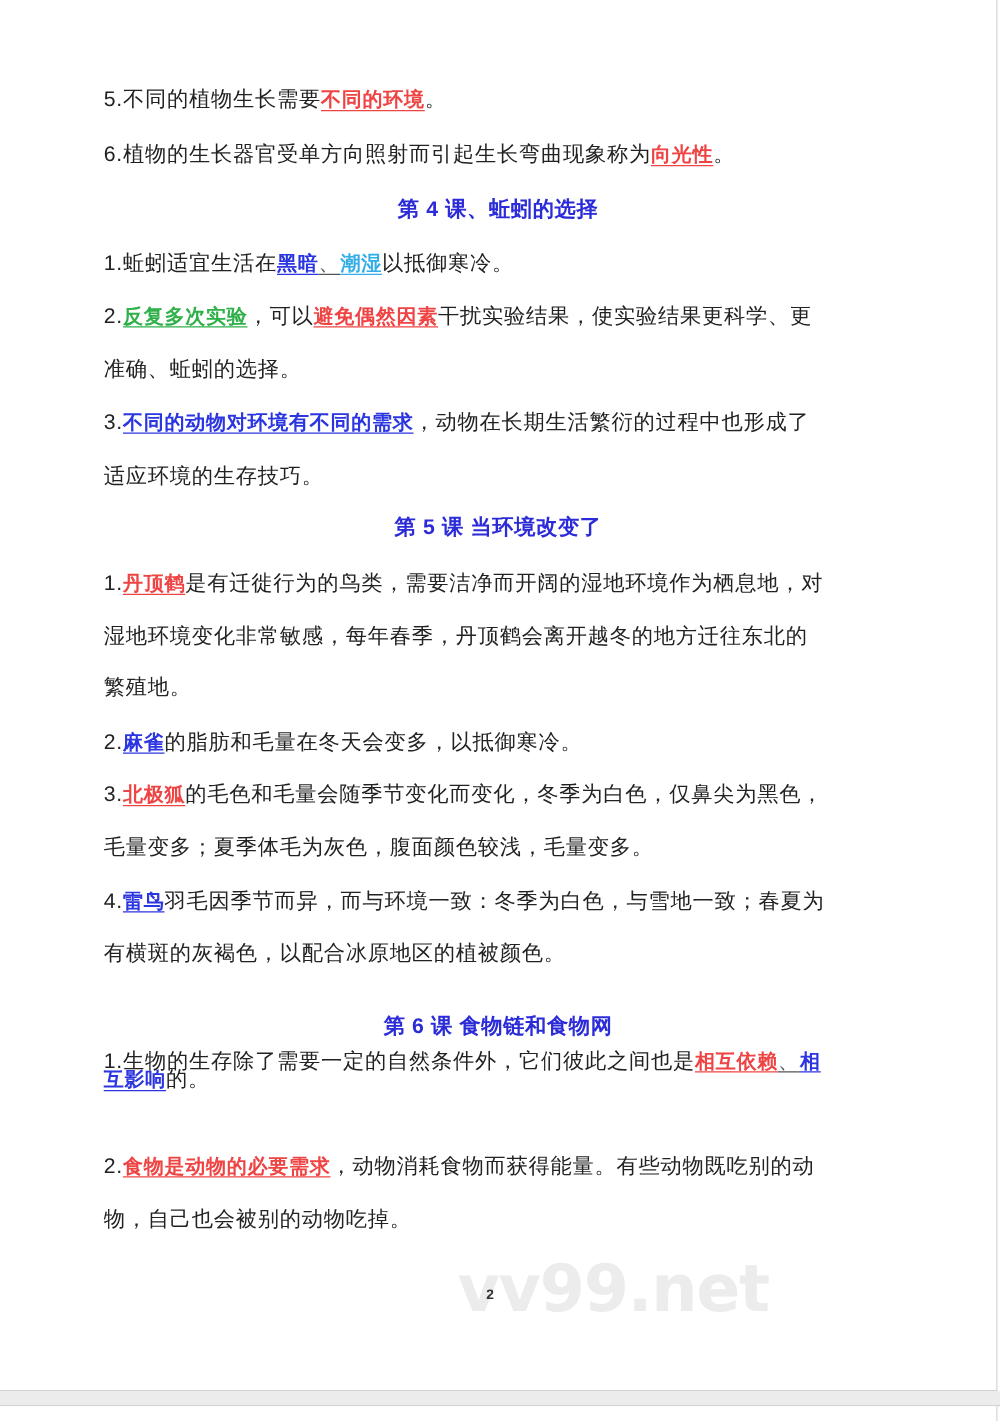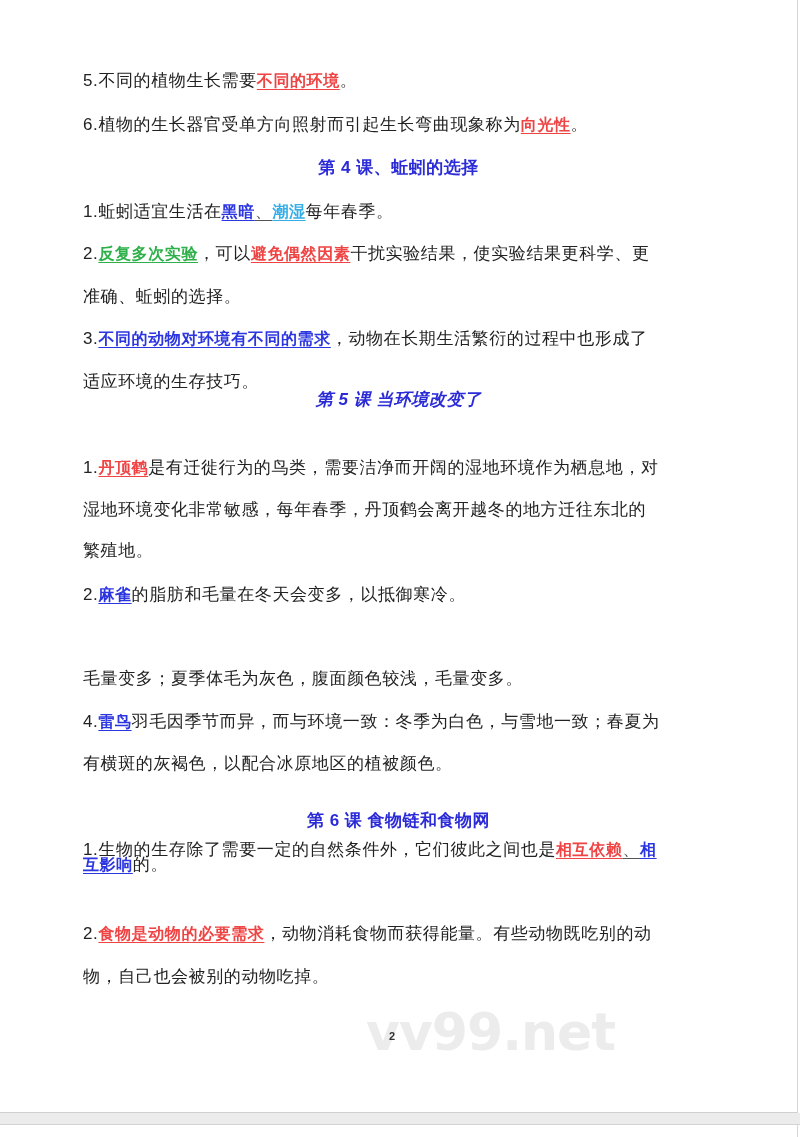--- a/index.html
+++ b/index.html
@@ -58,45 +58,48 @@
   <div class="line" style="top:68px;">
     <span class="num">5.</span><span>不同的植物生长需要</span><span class="hl red">不同的环境</span><span>。</span>
   </div>
   <div class="line" style="top:112px;">
     <span class="num">6.</span><span>植物的生长器官受单方向照射而引起生长弯曲现象称为</span><span class="hl red">向光性</span><span>。</span>
   </div>
 
   <div class="heading" style="top:156px;">第 4 课、蚯蚓的选择</div>
 
   <div class="line" style="top:199px;">
-    <span class="num">1.</span><span>蚯蚓适宜生活在</span><span class="hl blue">黑暗</span><span class="sep">、</span><span class="hl cyan">潮湿</span><span>每年春季。</span>
+    <span class="num">1.</span><span>蚯蚓适宜生活在</span><span class="hl blue">黑暗</span><span class="sep">、</span><span class="hl cyan">潮湿</span><span>以抵御寒冷。</span>
   </div>
 
   <div class="line" style="top:241px;">
     <span class="num">2.</span><span class="hl green">反复多次实验</span><span>，可以</span><span class="hl red">避免偶然因素</span><span>干扰实验结果，使实验结果更科学、更</span>
   </div>
   <div class="line" style="top:284px;">准确、蚯蚓的选择。</div>
 
   <div class="line" style="top:326px;">
     <span class="num">3.</span><span class="hl blue">不同的动物对环境有不同的需求</span><span>，动物在长期生活繁衍的过程中也形成了</span>
   </div>
   <div class="line" style="top:369px;">适应环境的生存技巧。</div>
 
-  <div class="heading" style="top:388px;font-style:italic;">第 5 课  当环境改变了</div>
+  <div class="heading" style="top:410px;">第 5 课  当环境改变了</div>
 
   <div class="line" style="top:455px;">
     <span class="num">1.</span><span class="hl red">丹顶鹤</span><span>是有迁徙行为的鸟类，需要洁净而开阔的湿地环境作为栖息地，对</span>
   </div>
   <div class="line" style="top:497px;">湿地环境变化非常敏感，每年春季，丹顶鹤会离开越冬的地方迁往东北的</div>
   <div class="line" style="top:538px;">繁殖地。</div>
 
   <div class="line" style="top:582px;">
     <span class="num">2.</span><span class="hl blue">麻雀</span><span>的脂肪和毛量在冬天会变多，以抵御寒冷。</span>
   </div>
 
+  <div class="line" style="top:624px;">
+    <span class="num">3.</span><span class="hl red">北极狐</span><span>的毛色和毛量会随季节变化而变化，冬季为白色，仅鼻尖为黑色，</span>
+  </div>
   <div class="line" style="top:666px;">毛量变多；夏季体毛为灰色，腹面颜色较浅，毛量变多。</div>
 
   <div class="line" style="top:709px;">
     <span class="num">4.</span><span class="hl blue">雷鸟</span><span>羽毛因季节而异，而与环境一致：冬季为白色，与雪地一致；春夏为</span>
   </div>
   <div class="line" style="top:751px;">有横斑的灰褐色，以配合冰原地区的植被颜色。</div>
 
   <div class="heading" style="top:809px;">第 6 课  食物链和食物网</div>
 
   <div class="line" style="top:837px;">

